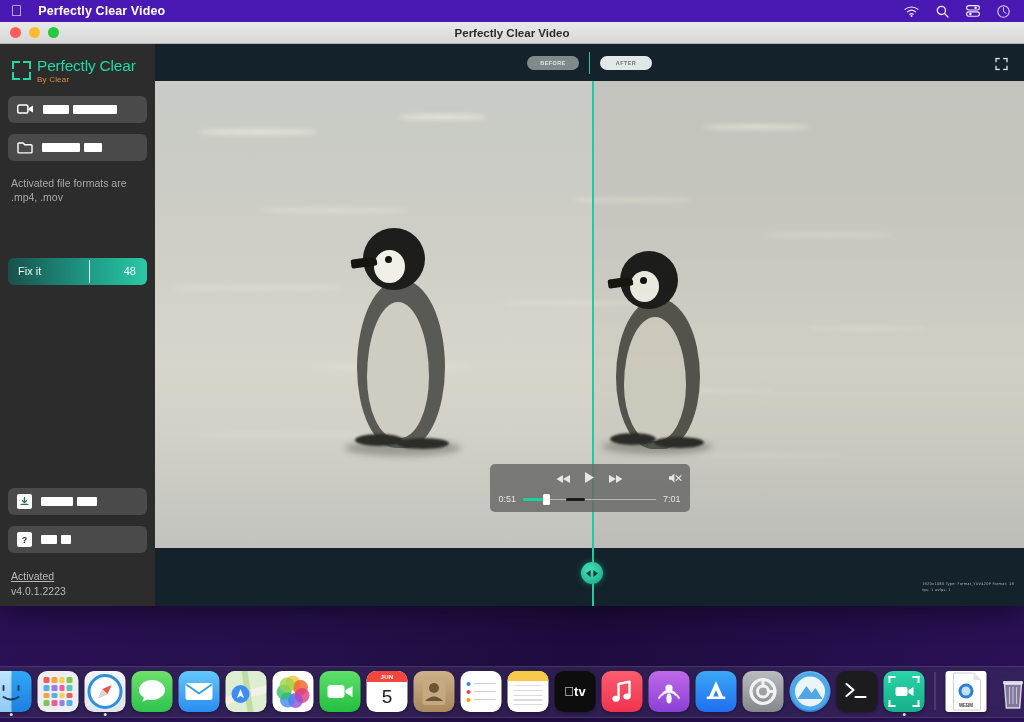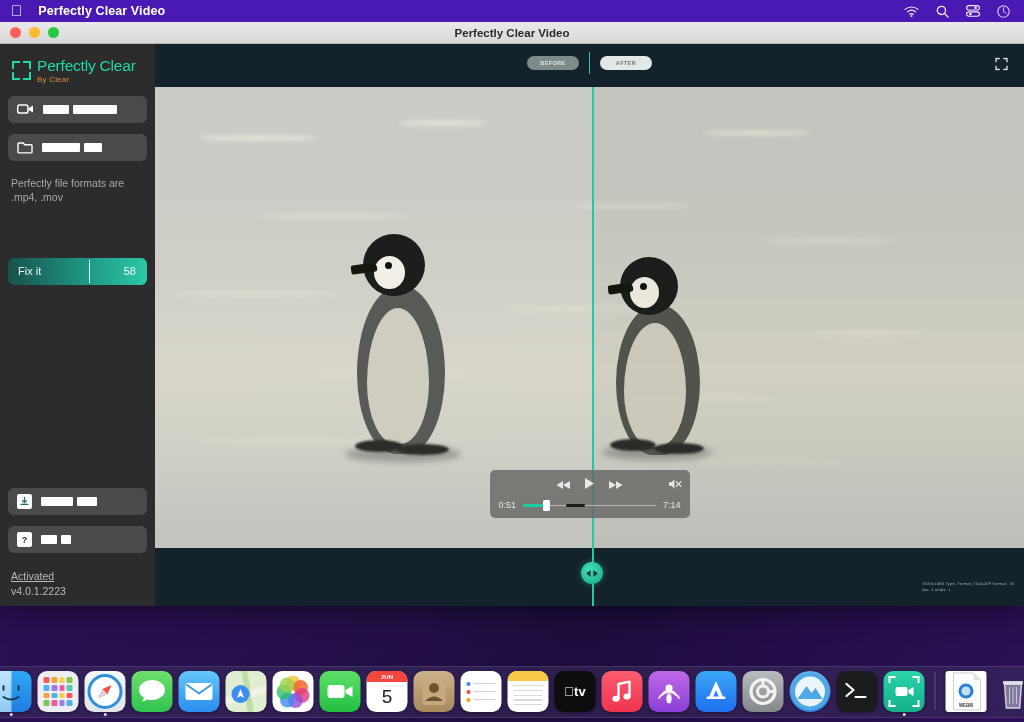--- a/index.html
+++ b/index.html
@@ -141,21 +141,20 @@
   .expand-btn {
     position:absolute; right:16px; top:50%; transform:translateY(-50%);
     width:13px; height:13px; cursor:pointer;
   }
 
   
   #video {
     position:absolute; left:0; right:0; top:37px; height:489px;
     background:#737373;
     overflow:hidden;
-    margin-top:6px;
   }
   .sky {
     position:absolute; inset:0;
     background:
       linear-gradient(#c9cbc6 0%,#cbccc5 22%,#d2d1c8 42%,#d8d6cb 58%,#d2d1c7 72%,#c6c7c1 88%,#bfc0bb 100%);
   }
   .streak {
     position:absolute; height:4px; border-radius:50%;
     background:rgba(255,252,236,.7); filter:blur(2.5px);
   }
@@ -391,30 +390,30 @@
               <path d="M1 3.3V11a.9.9 0 0 0 .9.9h12.2a.9.9 0 0 0 .9-.9V4.6a.9.9 0 0 0-.9-.9H7.7L6.2 2H1.9a.9.9 0 0 0-.9.9z" stroke="#fff" stroke-width="1.4" fill="none" stroke-linejoin="round"></path>
             </svg>
         </span>
         <span class="rgroup">
           <i class="redacted w3"></i>
             <i class="redacted w4"></i>
         </span>
       </div>
 
       <div class="note">
-        <div>Perfectly file formats are</div>
+        <div>Activated file formats are</div>
         <div>.mp4, .mov</div>
       </div>
 
       <div class="sliders">
         <div class="slider-row">
           <span class="slider-fill"></span>
           <span class="slider-knob" style="left:58%;"></span>
           <span class="slider-label">Fix it</span>
-          <span class="slider-value">58</span>
+          <span class="slider-value">48</span>
         </div>
       </div>
 
       <div class="sb-bottom">
         <div class="sb-btn small">
           <span class="sb-icon-box">
             <svg width="11" height="11" viewBox="0 0 11 11">
                 <path d="M5.5 1.5v5m0 0L3.6 4.8M5.5 6.5l1.9-1.7" stroke="#2b6f63" stroke-width="1.3" fill="none" stroke-linecap="round" stroke-linejoin="round"></path>
                 <path d="M2 8.3h7" stroke="#2b6f63" stroke-width="1.3" stroke-linecap="round"></path>
               </svg>
@@ -524,21 +523,21 @@
               </svg>
           </span>
           <div class="player-bar">
             <span class="t-left">0:51</span>
             <span class="track">
               <span class="track-line"></span>
               <span class="track-fill"></span>
               <span class="track-blip"></span>
               <span class="track-knob"></span>
             </span>
-            <span class="t-right">7:14</span>
+            <span class="t-right">7:01</span>
           </div>
         </div>
       </div>
 
       <div id="vfooter">
         <div id="split-handle-line"></div>
         <div id="split-handle">
           <span>
             <svg width="14" height="9" viewBox="0 0 14 9">
                 <path d="M5.6 1 L1.2 4.5 L5.6 8 z" fill="#0c3d33"></path>

